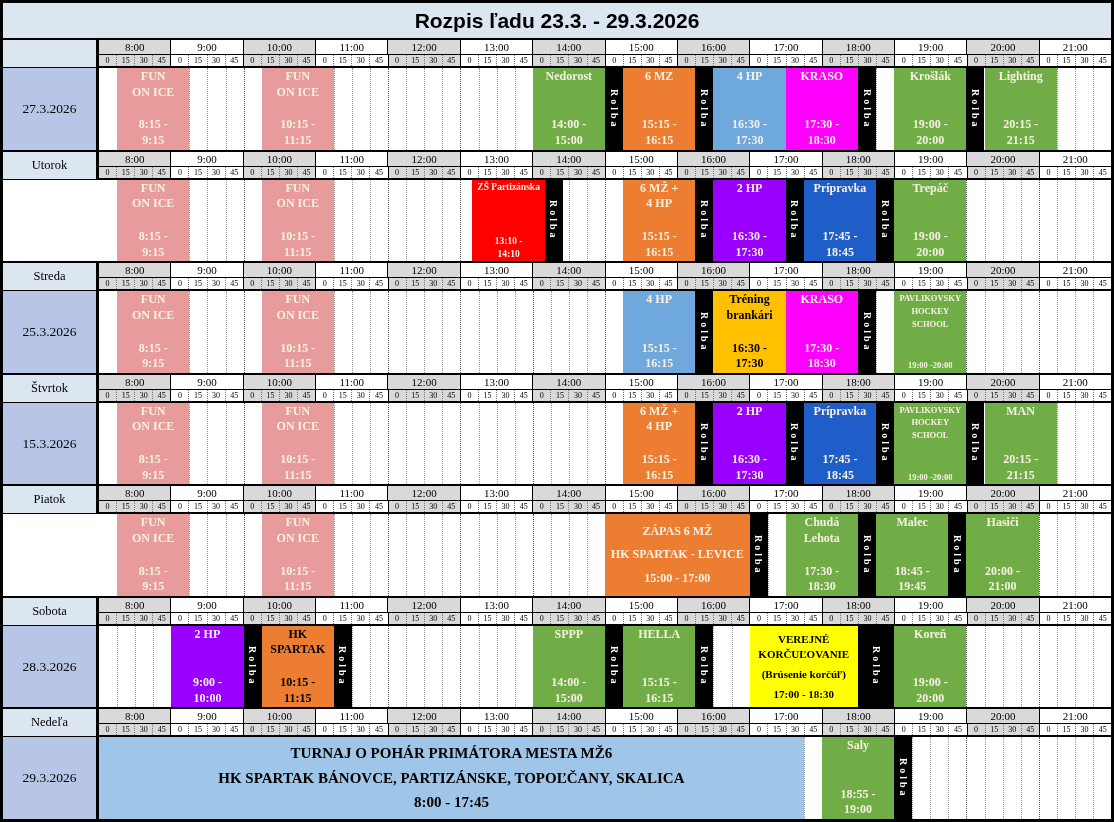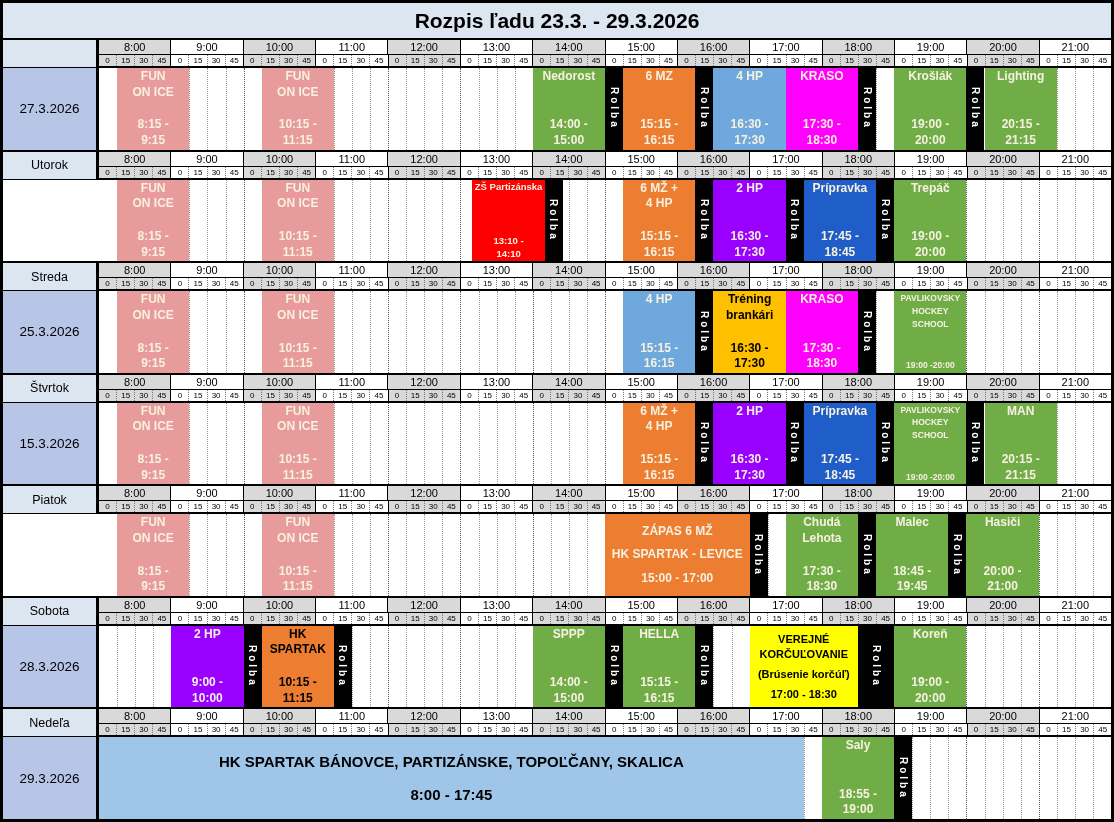--- a/index.html
+++ b/index.html
@@ -8,21 +8,21 @@
     width: 1114px; height: 822px;
     border: 3px solid #000; background: #fff;
     display: flex; flex-direction: column;
   }
   .titlebar {
     height: 37px; flex: 0 0 37px;
     background: #DCE6F1; border-bottom: 2px solid #000;
     display: flex; align-items: center; justify-content: center;
     font-size: 21px; font-weight: bold; color: #000;
   }
-  .schedule-body { flex: 1; display: flex; flex-direction: column; }
+  .schedule-body { flex: 1; display: flex; flex-direction: column; font-family: Liberation Serif, serif; }
   .day-block {
     flex: 1; display: grid;
     grid-template-columns: 96px 1fr;
     grid-template-rows: 15px 13px 1fr;
     border-top: 2px solid #000;
   }
   .day-block:first-child { border-top: 0; }
   .corner {
     grid-column: 1; grid-row: 1 / 3;
     background: #DCE6F1; border-right: 3px solid #000; border-bottom: 1px solid #000;
@@ -1294,20 +1294,21 @@
           <div class="gl" style="left: 83.9286%;"></div>
           <div class="gl glh" style="left: 85.7143%;"></div>
           <div class="gl" style="left: 87.5%;"></div>
           <div class="gl" style="left: 89.2857%;"></div>
           <div class="gl" style="left: 91.0714%;"></div>
           <div class="gl glh" style="left: 92.8571%;"></div>
           <div class="gl" style="left: 94.6429%;"></div>
           <div class="gl" style="left: 96.4286%;"></div>
           <div class="gl" style="left: 98.2143%;"></div>
           <div class="ev big center tblack" style="left: 0%; width: 69.6429%; background: rgb(159, 197, 232);">
+            <div class="ev-name">TURNAJ O POHÁR PRIMÁTORA MESTA MŽ6</div>
             <div class="ev-sub">HK SPARTAK BÁNOVCE, PARTIZÁNSKE, TOPOĽČANY, SKALICA</div>
             <div class="ev-time">8:00 - 17:45</div>
           </div>
           <div class="ev normal" style="left: 71.4286%; width: 7.14286%; background: rgb(112, 173, 71);">
             <div class="ev-name">Saly</div>
             <div class="ev-time">18:55 -
 19:00</div>
           </div>
           <div class="ev rolba" style="left: 78.5714%; width: 1.78571%; background: rgb(0, 0, 0);">
             <div class="vtext" style="display: inline-block;">Rolba</div>

